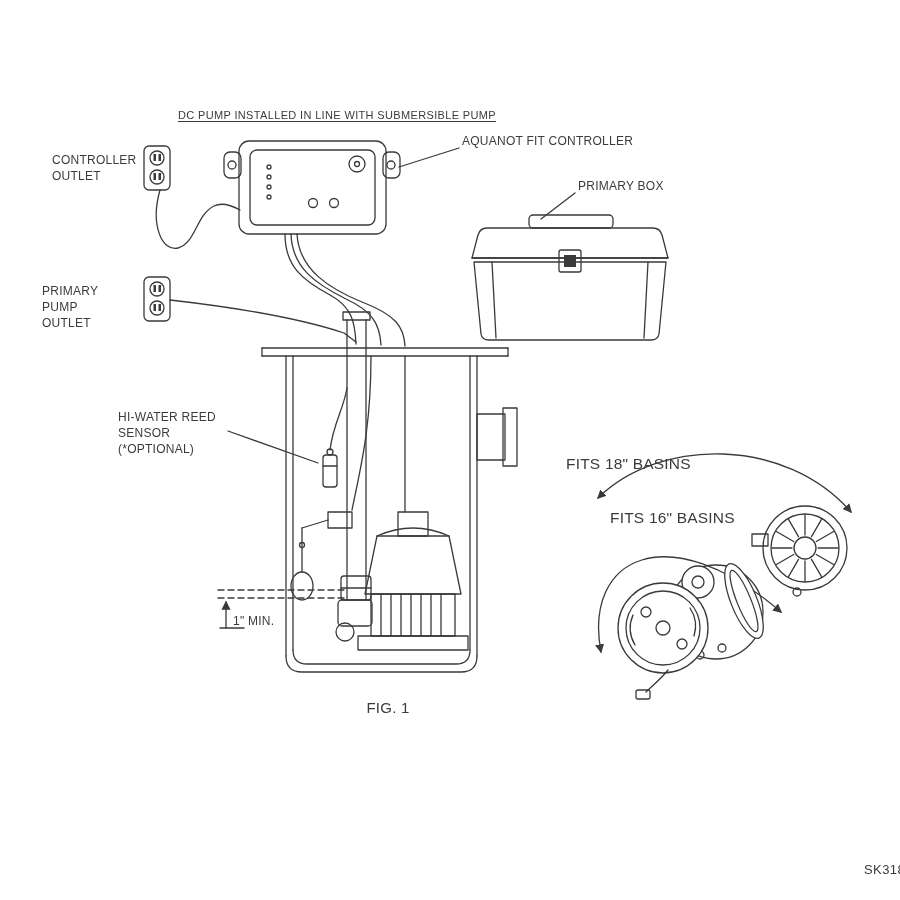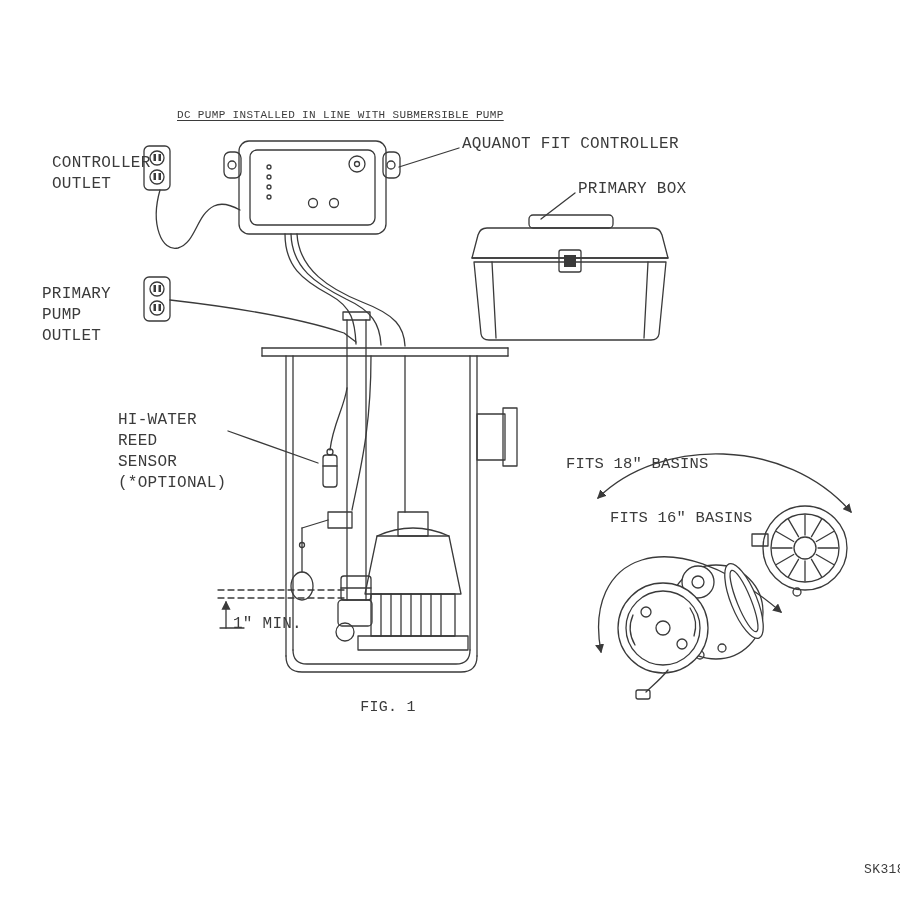--- a/index.html
+++ b/index.html
@@ -1,23 +1,23 @@
 <!DOCTYPE html>
 <html><head>
 <meta charset="utf-8">
 <style>
   * { margin:0; padding:0; box-sizing:border-box; }
   html,body { background:#fff; }
   body { font-family:"Liberation Sans", sans-serif; }
   .page {
-    position:relative; width:900px; height:900px; background:#ffffff; overflow:hidden;font-family:Liberation Mono, monospace;
+    position:relative; width:900px; height:900px; background:#ffffff; overflow:hidden;
   }
   .page svg { position:absolute; left:0; top:0; }
   .lbl {
-    position:absolute; color:#3b3b3b; font-size:16px; line-height:1.32;
+    position:absolute; color:#3b3b3b; font-size:12px; line-height:1.32;
     white-space:pre-line; letter-spacing:0.25px;
   }
   .title {
     text-decoration:underline; text-underline-offset:2px;
     font-size:11px; letter-spacing:0.35px; white-space:nowrap; text-align:center;
   }
   .right  { }
   .center { text-align:center; }
   .big    { font-size:15.5px; white-space:nowrap; letter-spacing:0.2px; }
   .fig    { font-size:15px; }

